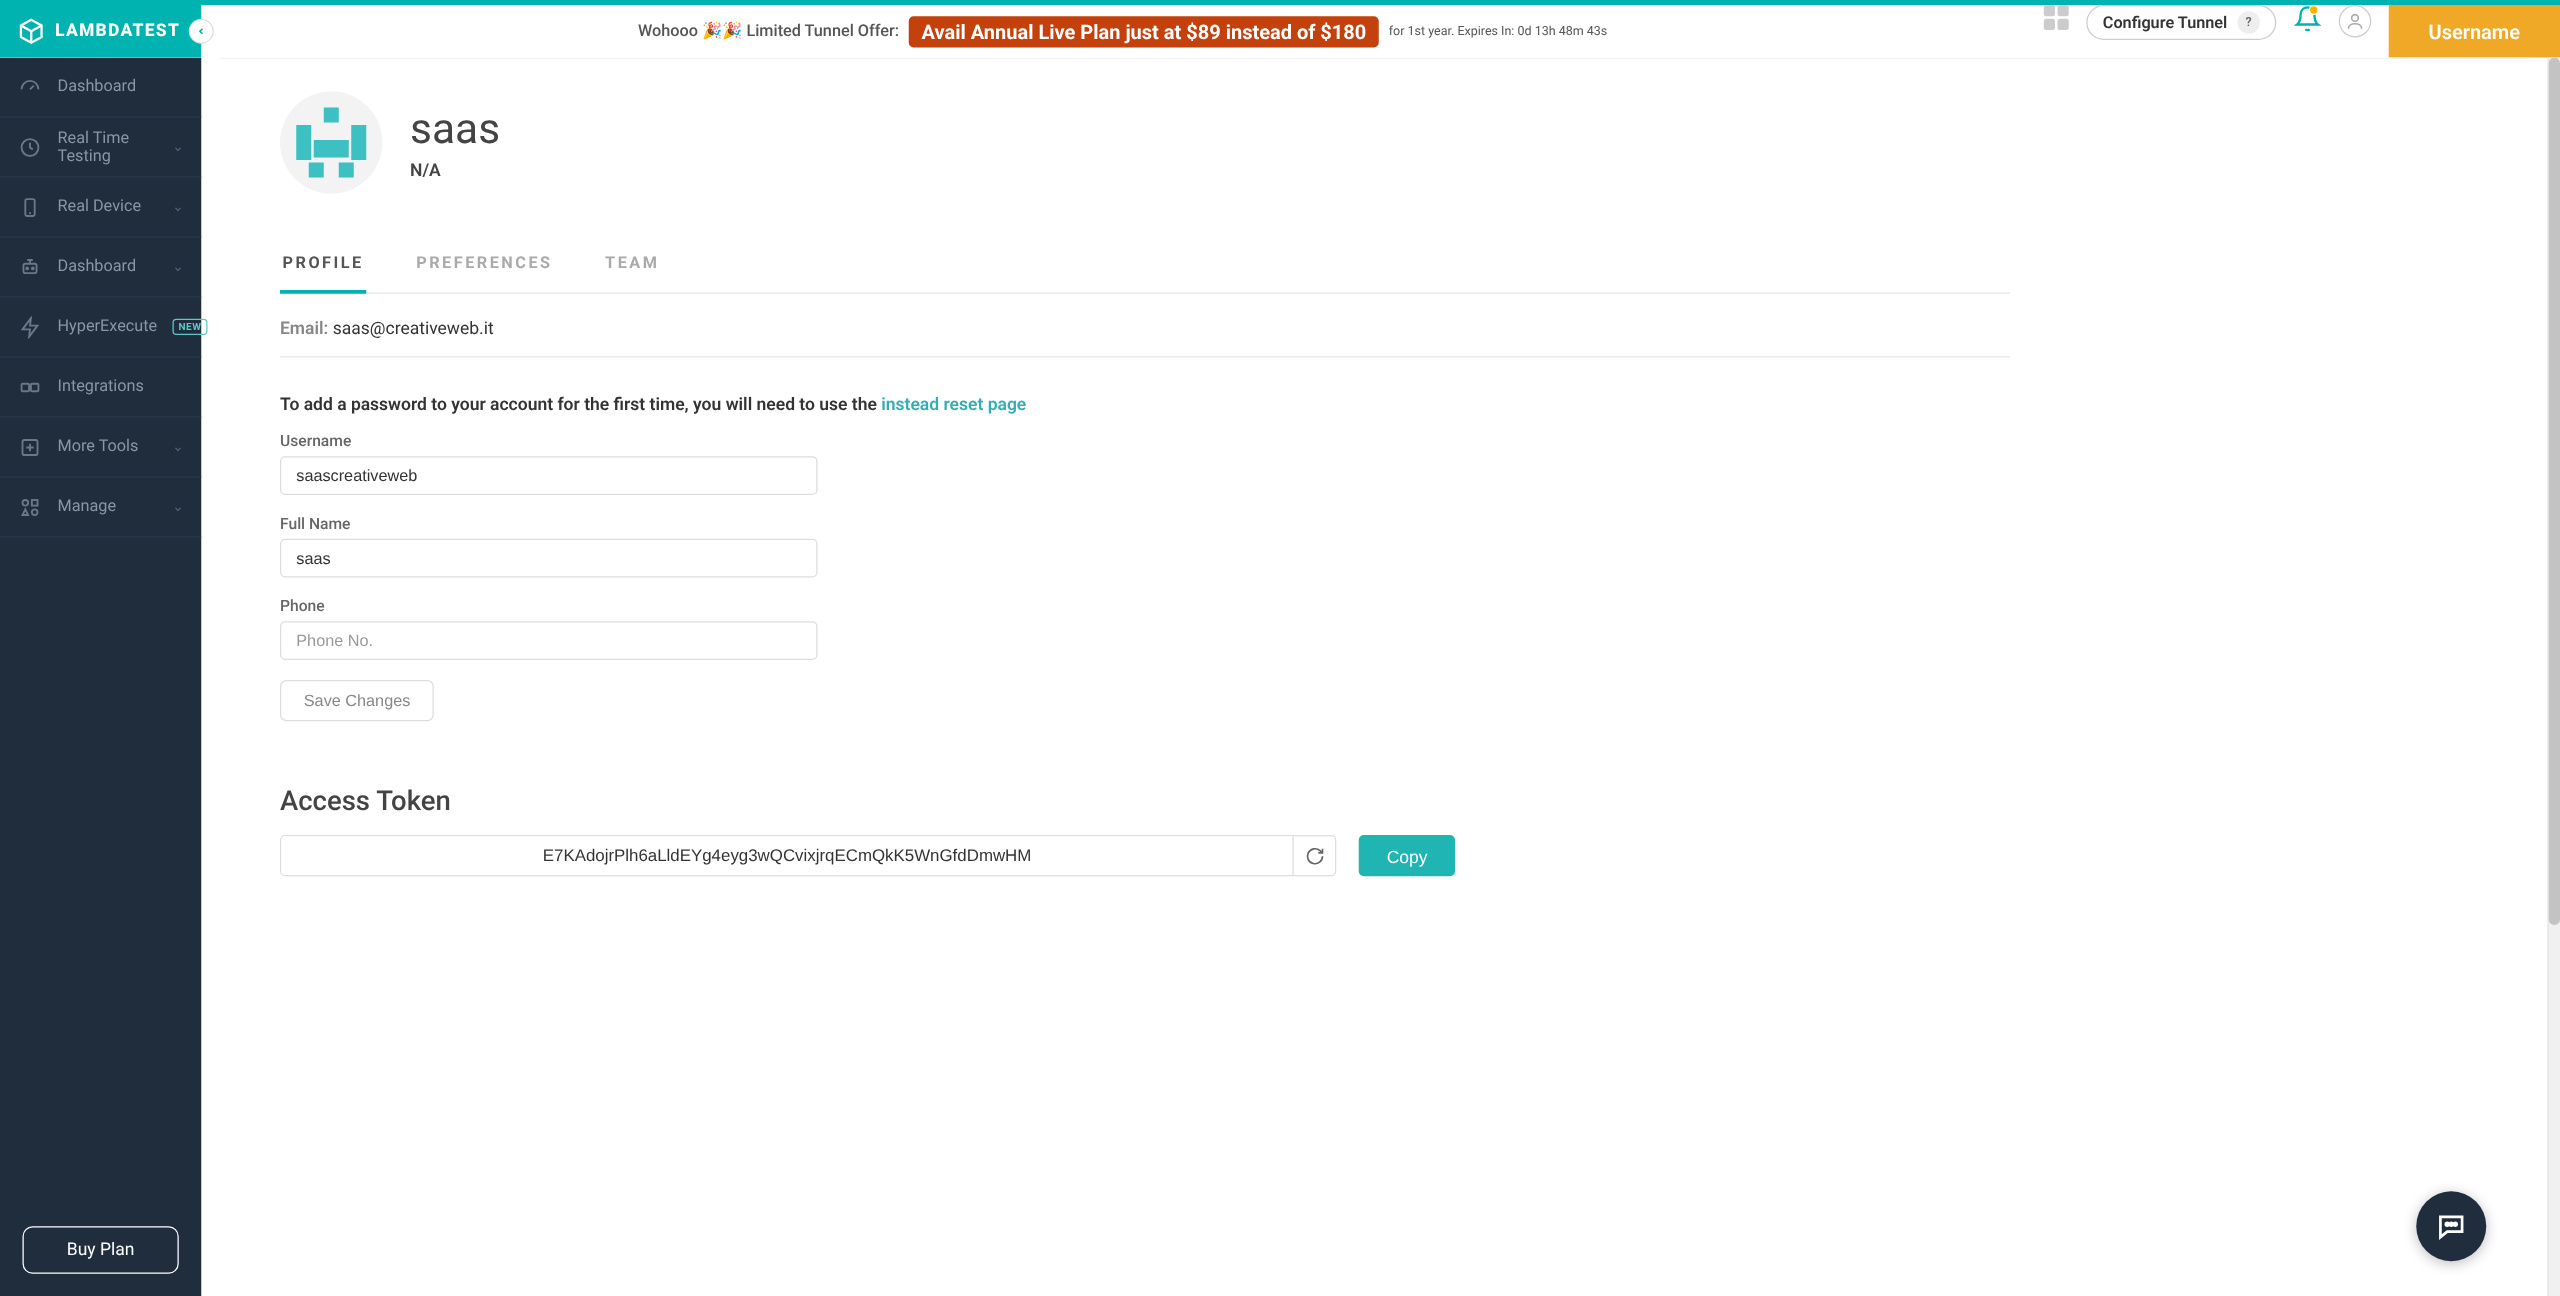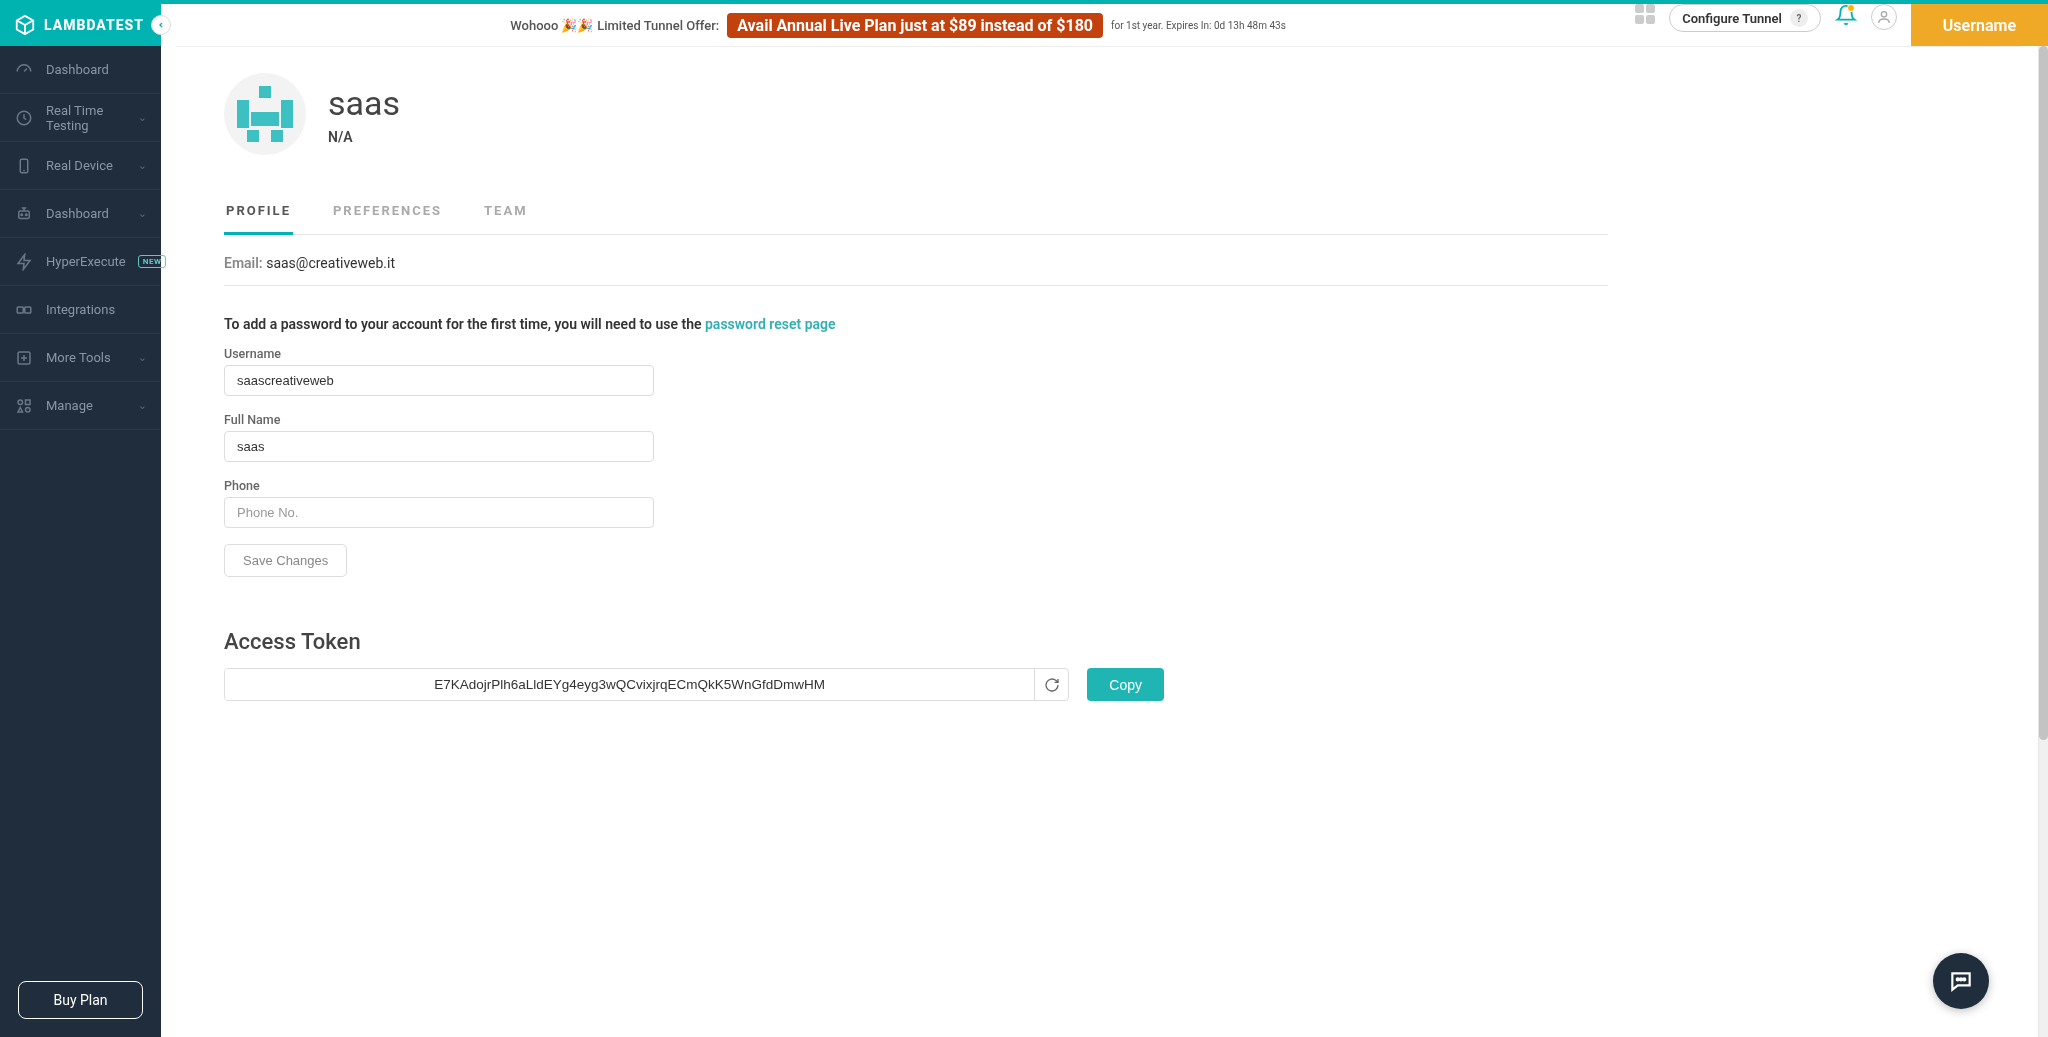--- a/index.html
+++ b/index.html
@@ -273,21 +273,21 @@
         <div class="tab">PREFERENCES</div>
         <div class="tab">TEAM</div>
       </div>
 
       <div class="email-row">
         <span class="label">Email:</span>
         <span class="val">saas@creativeweb.it</span>
       </div>
 
       <div class="pw-hint">
-        <span>To add a password to your account for the first time, you will need to use the </span><a href="#">password reset page</a>
+        <span>To add a password to your account for the first time, you will need to use the </span><a href="#">instead reset page</a>
       </div>
 
       <div class="form-block">
         <div class="form-group">
           <label class="form-label">Username</label>
           <input class="form-input" value="saascreativeweb" style="">
         </div>
         <div class="form-group">
           <label class="form-label">Full Name</label>
           <input class="form-input" value="saas" style="">

